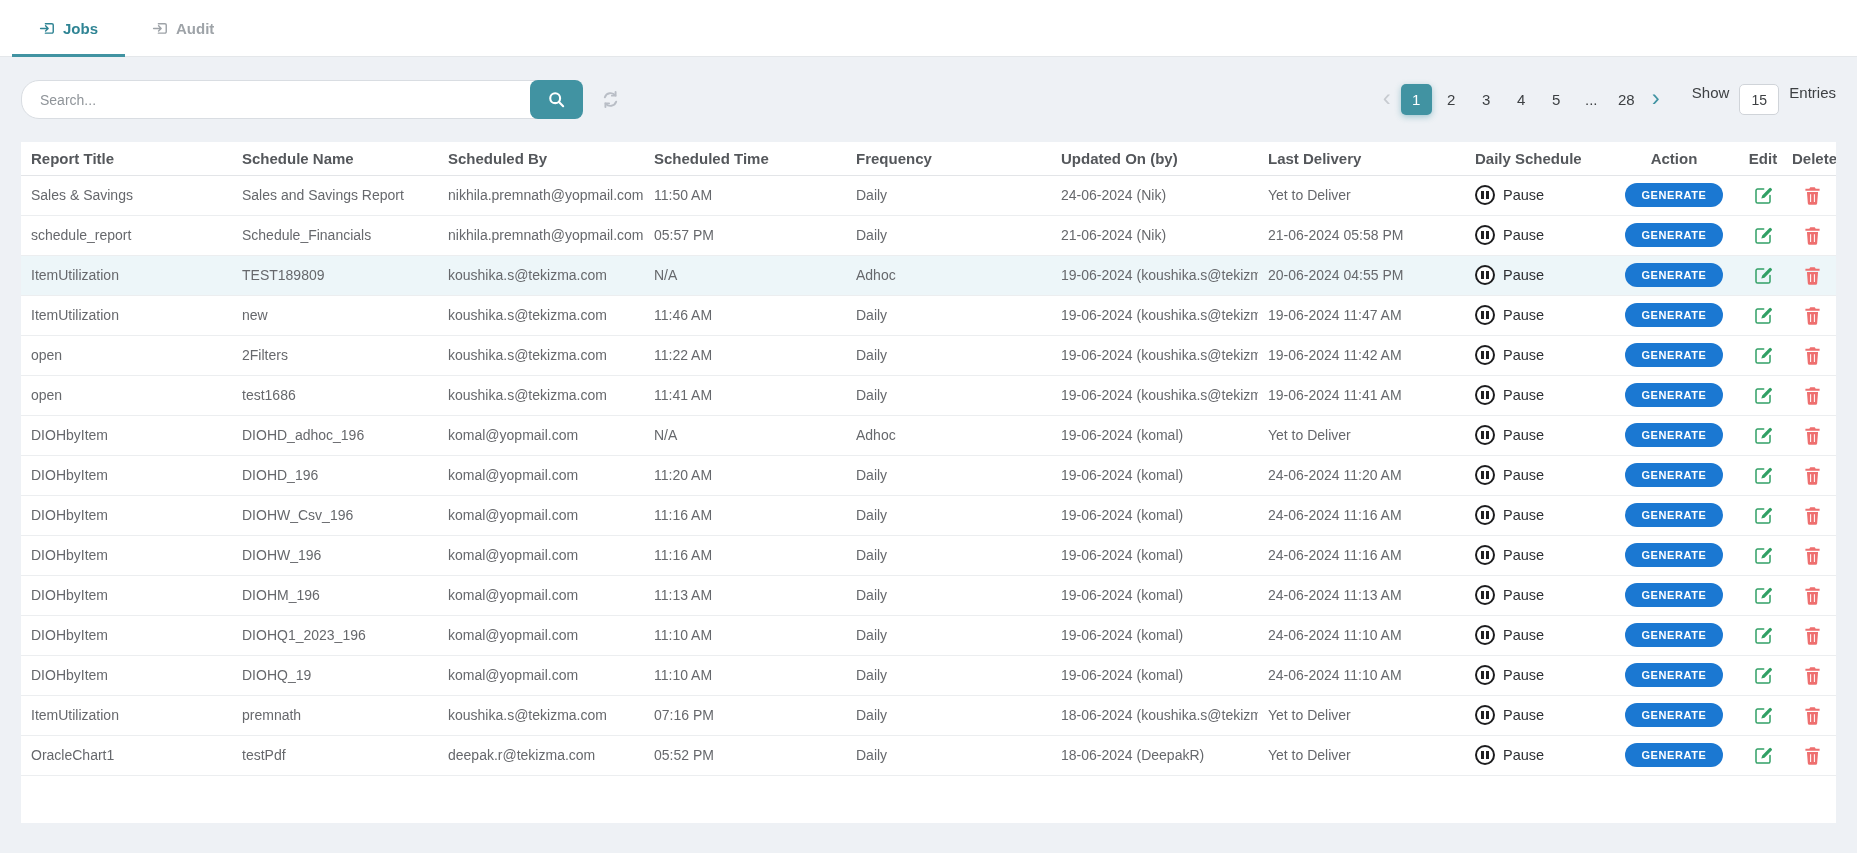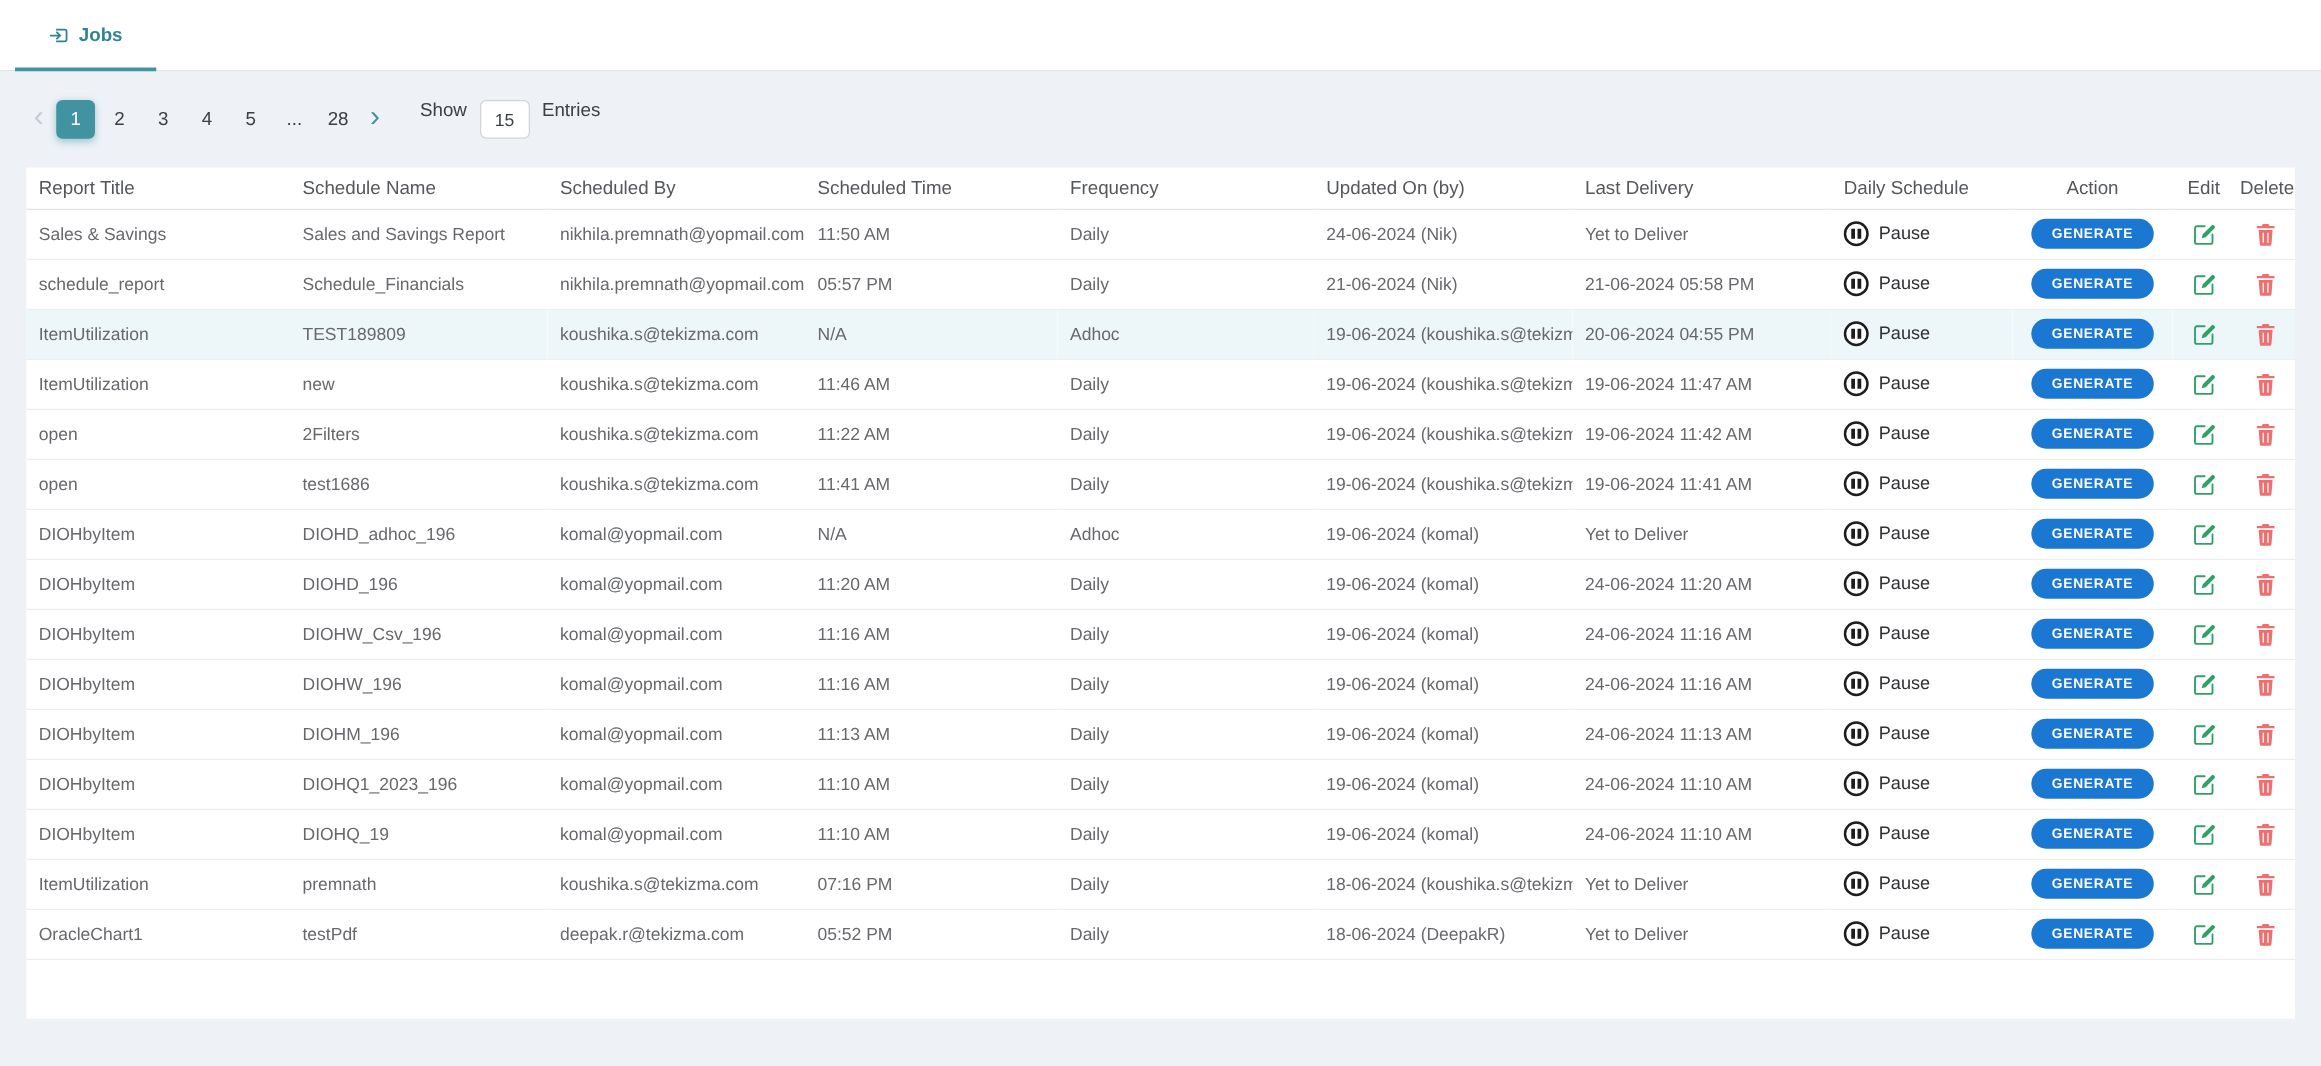--- a/index.html
+++ b/index.html
@@ -71,21 +71,21 @@
   .page-size-box {
     width:40px; height:31px; border:1px solid #d0d4d9; border-radius:5px;
     text-align:center; font-size:14px; color:#3d4043; background:#fff; outline:none;
     font-family:"Liberation Sans", sans-serif;
   }
 
   
   .table-wrap { background:#fff; margin-top:23px; min-height:681px; }
   table { width:100%; border-collapse:collapse; table-layout:fixed; }
   thead th {
-    height:33px; text-align:left; font-size:15px; font-weight:400; color:#54575b;
+    height:33px; text-align:left; font-size:15px; font-weight:700; color:#54575b;
     border-bottom:1px solid #e3e5e8; padding:0 8px 0 10px; white-space:nowrap;
     overflow:hidden;
   }
   tbody td {
     height:40px; font-size:14px; color:#66686c; border-bottom:1px solid #eceef0;
     padding:0 8px 0 10px; white-space:nowrap; overflow:hidden; text-overflow:clip;
   }
   tbody tr.highlight td { background:var(--highlight,#edf6f9); }
   th.c-center, td.c-center { text-align:center; padding:0 4px; }
 
@@ -114,25 +114,57 @@
 <div class="topbar">
   <div class="tab active">
     <span class="tabicon">
       <svg width="16" height="15" viewBox="0 0 20 17" fill="none" stroke-width="1.8" stroke-linecap="round" stroke-linejoin="round">
         <path d="M8 2.5h8.2a1.6 1.6 0 0 1 1.6 1.6v8.6a1.6 1.6 0 0 1-1.6 1.6H8"></path>
         <path d="M2 8.4h9M8.2 5.2l3.2 3.2-3.2 3.2"></path>
       </svg>
     </span>
     <span>Jobs</span>
   </div>
+  <div class="tab">
+    <span class="tabicon">
+      <svg width="16" height="15" viewBox="0 0 20 17" fill="none" stroke-width="1.8" stroke-linecap="round" stroke-linejoin="round">
+        <path d="M8 2.5h8.2a1.6 1.6 0 0 1 1.6 1.6v8.6a1.6 1.6 0 0 1-1.6 1.6H8"></path>
+        <path d="M2 8.4h9M8.2 5.2l3.2 3.2-3.2 3.2"></path>
+      </svg>
+    </span>
+    <span>Audit</span>
+  </div>
 </div>
 
 <div class="content">
 
   <div class="toolbar">
+    <div class="search-group">
+      <div class="search-wrap">
+        <input class="search-input" type="text" placeholder="Search..." style="">
+        <button class="search-btn">
+          <span style="display:flex;">
+            <svg width="19" height="19" viewBox="0 0 20 20" fill="none" stroke="#ffffff" stroke-width="2.2" stroke-linecap="round">
+              <circle cx="8.6" cy="8.6" r="5.2"></circle>
+              <line x1="12.6" y1="12.6" x2="17" y2="17"></line>
+            </svg>
+          </span>
+        </button>
+      </div>
+      <button class="refresh-btn">
+        <span style="display:flex;">
+          <svg width="21" height="21" viewBox="0 0 24 24" fill="none" stroke="#b9bec6" stroke-width="2.2" stroke-linecap="round">
+            <path d="M5.5 9.5a7 7 0 0 1 12-2.2"></path>
+            <polyline points="17.8,3.4 17.8,7.6 13.6,7.6" fill="none"></polyline>
+            <path d="M18.5 14.5a7 7 0 0 1-12 2.2"></path>
+            <polyline points="6.2,20.6 6.2,16.4 10.4,16.4" fill="none"></polyline>
+          </svg>
+        </span>
+      </button>
+    </div>
 
     <div class="right-tools">
       <div class="pagination">
         <button class="page-chevron disabled">‹</button>
         <div class="page-item active">1</div>
         <div class="page-item">2</div>
         <div class="page-item">3</div>
         <div class="page-item">4</div>
         <div class="page-item">5</div>
         <div class="page-item ellipsis">...</div>

